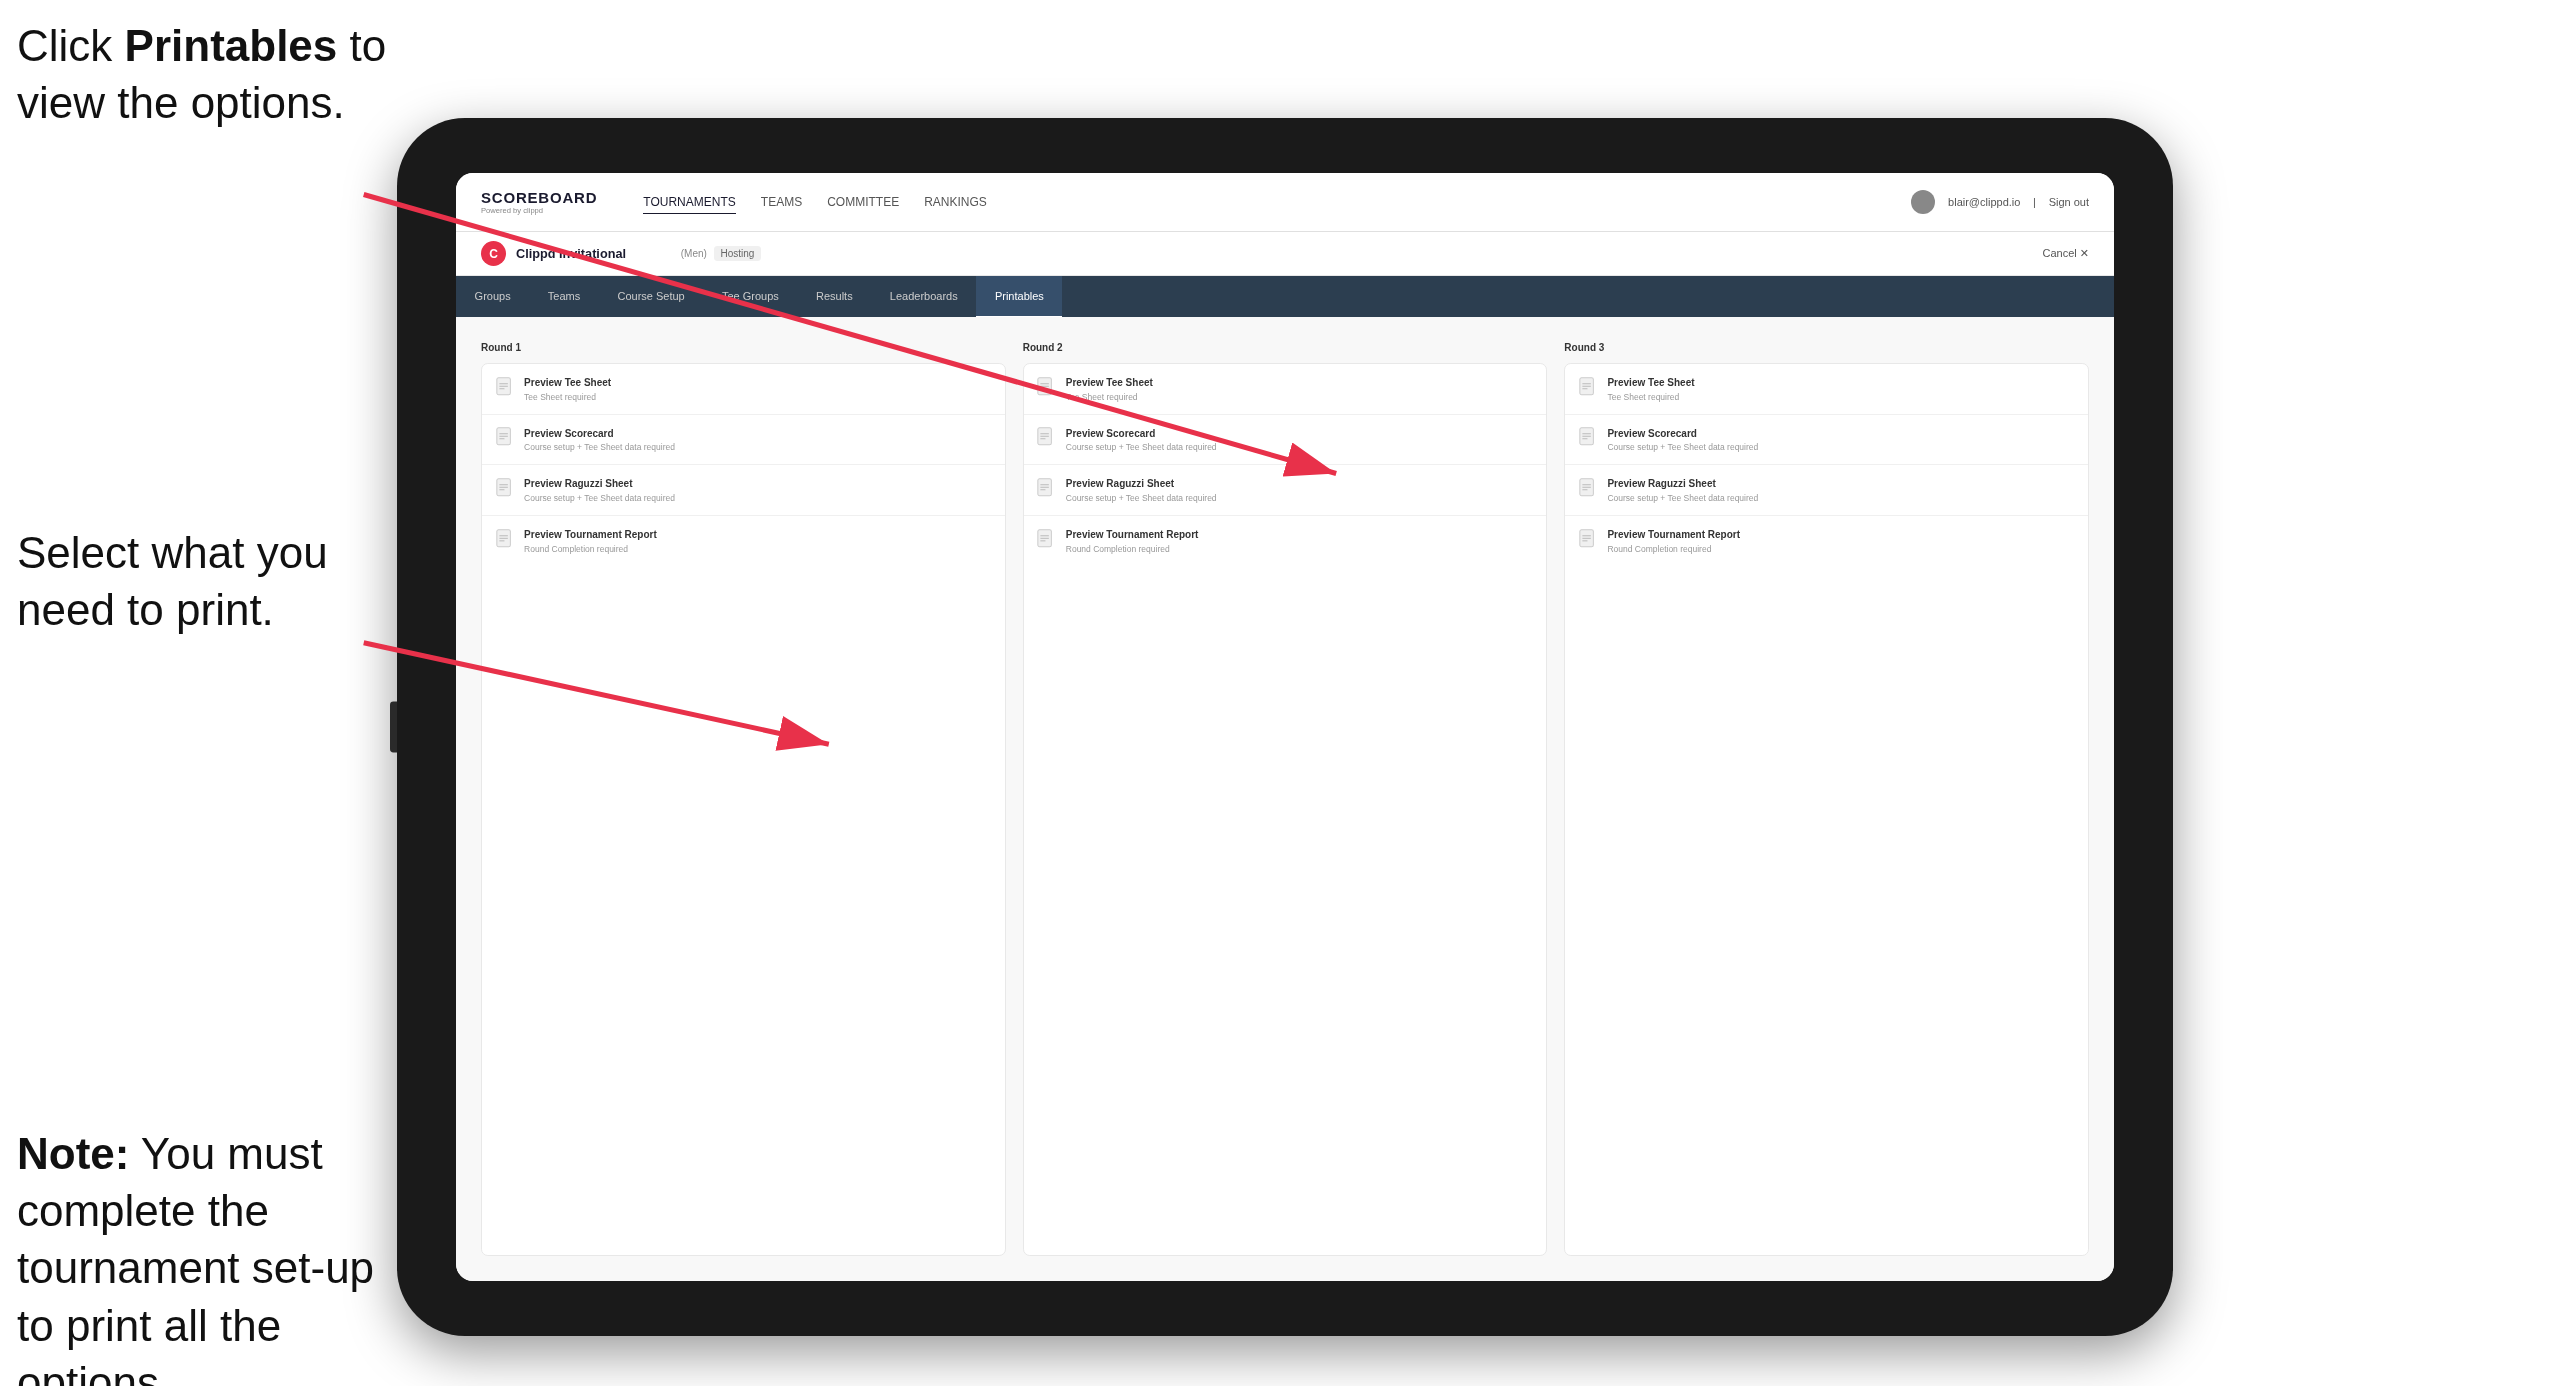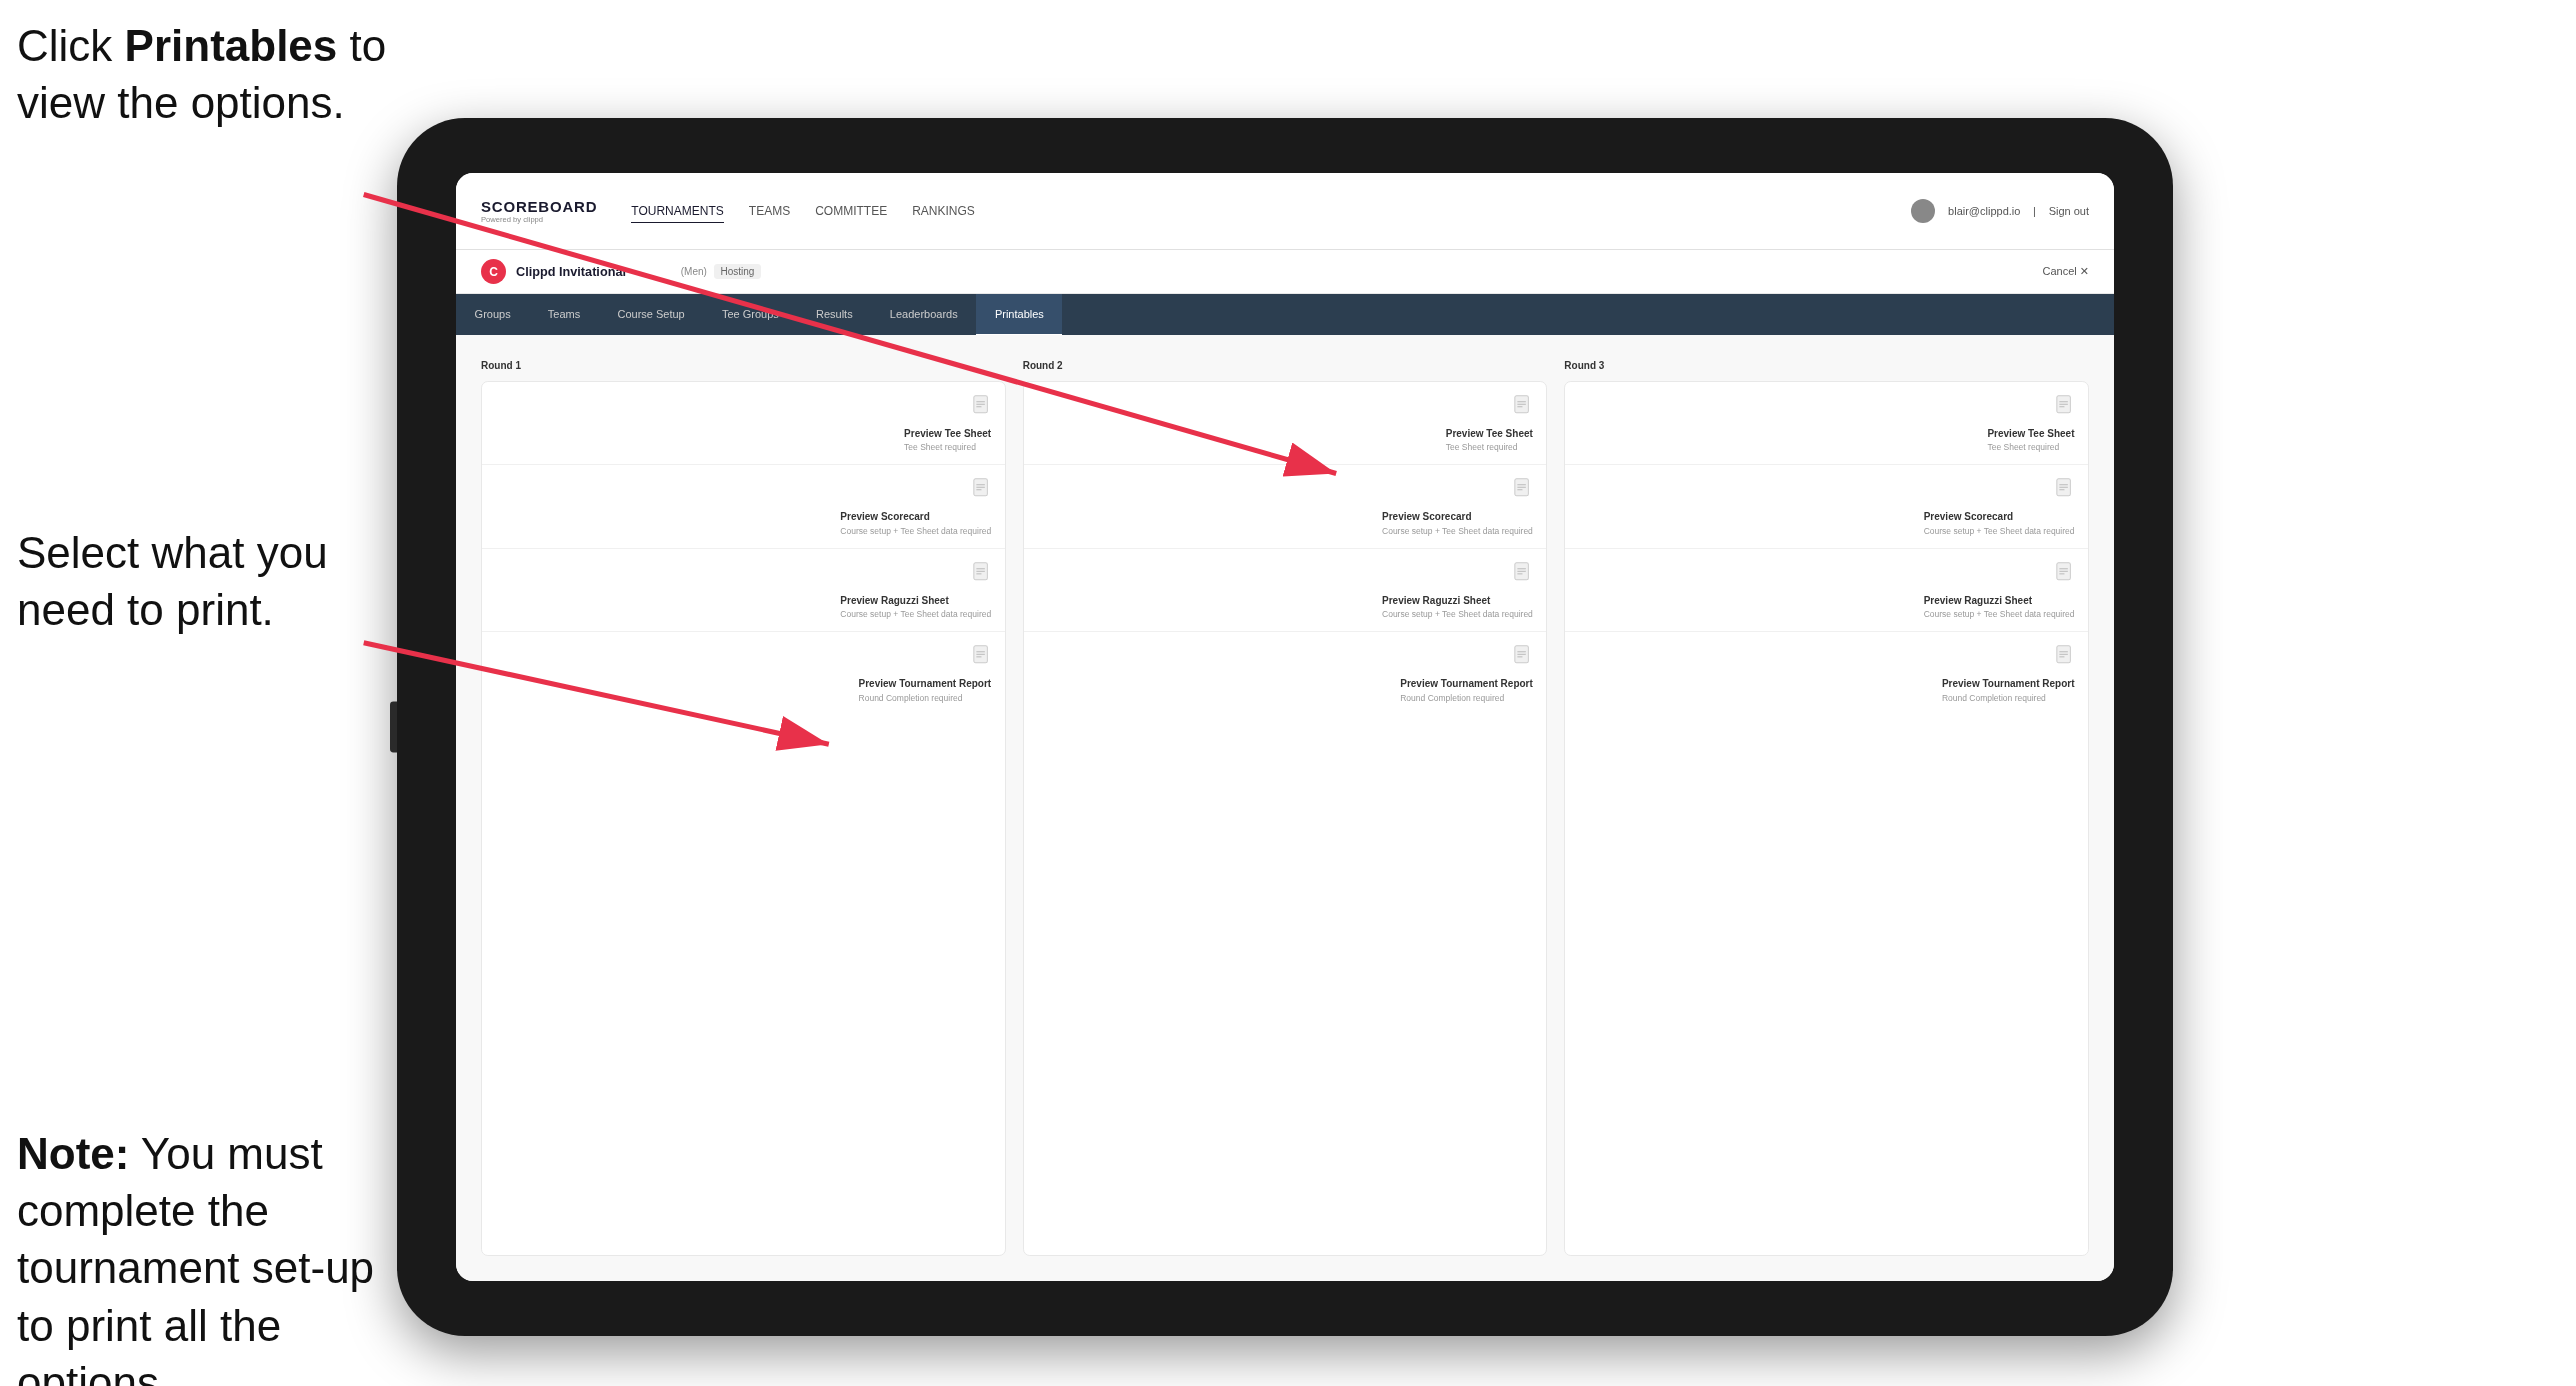--- a/index.html
+++ b/index.html
@@ -83,22 +83,23 @@
       flex-direction: column;
     }
 
     
     .top-nav {
       background: #ffffff;
       border-bottom: 0.8px solid #e0e0e0;
       padding: 0 25px;
       display: flex;
       align-items: center;
-      height: 77px;
+      height: 59px;
       flex-shrink: 0;
+      gap: 12px;
     }
 
     .logo-area {
       display: flex;
       flex-direction: column;
       margin-right: 34px;
     }
 
     .logo-title {
       font-size: 15px;
@@ -251,26 +252,25 @@
     .round-card-container {
       background: #ffffff;
       border: 0.8px solid #e8e8e8;
       border-radius: 6.8px;
       overflow: hidden;
       flex: 1;
     }
 
     .print-item {
       display: flex;
-      align-items: flex-end;
+      align-items: flex-start;
       padding: 12px 13.5px;
       border-bottom: 0.8px solid #f0f0f0;
       cursor: pointer;
       gap: 10px;
-      flex-direction: column;
     }
 
     .print-item:last-child {
       border-bottom: none;
     }
 
     .doc-icon {
       width: 18.6px;
       height: 22px;
       flex-shrink: 0;

